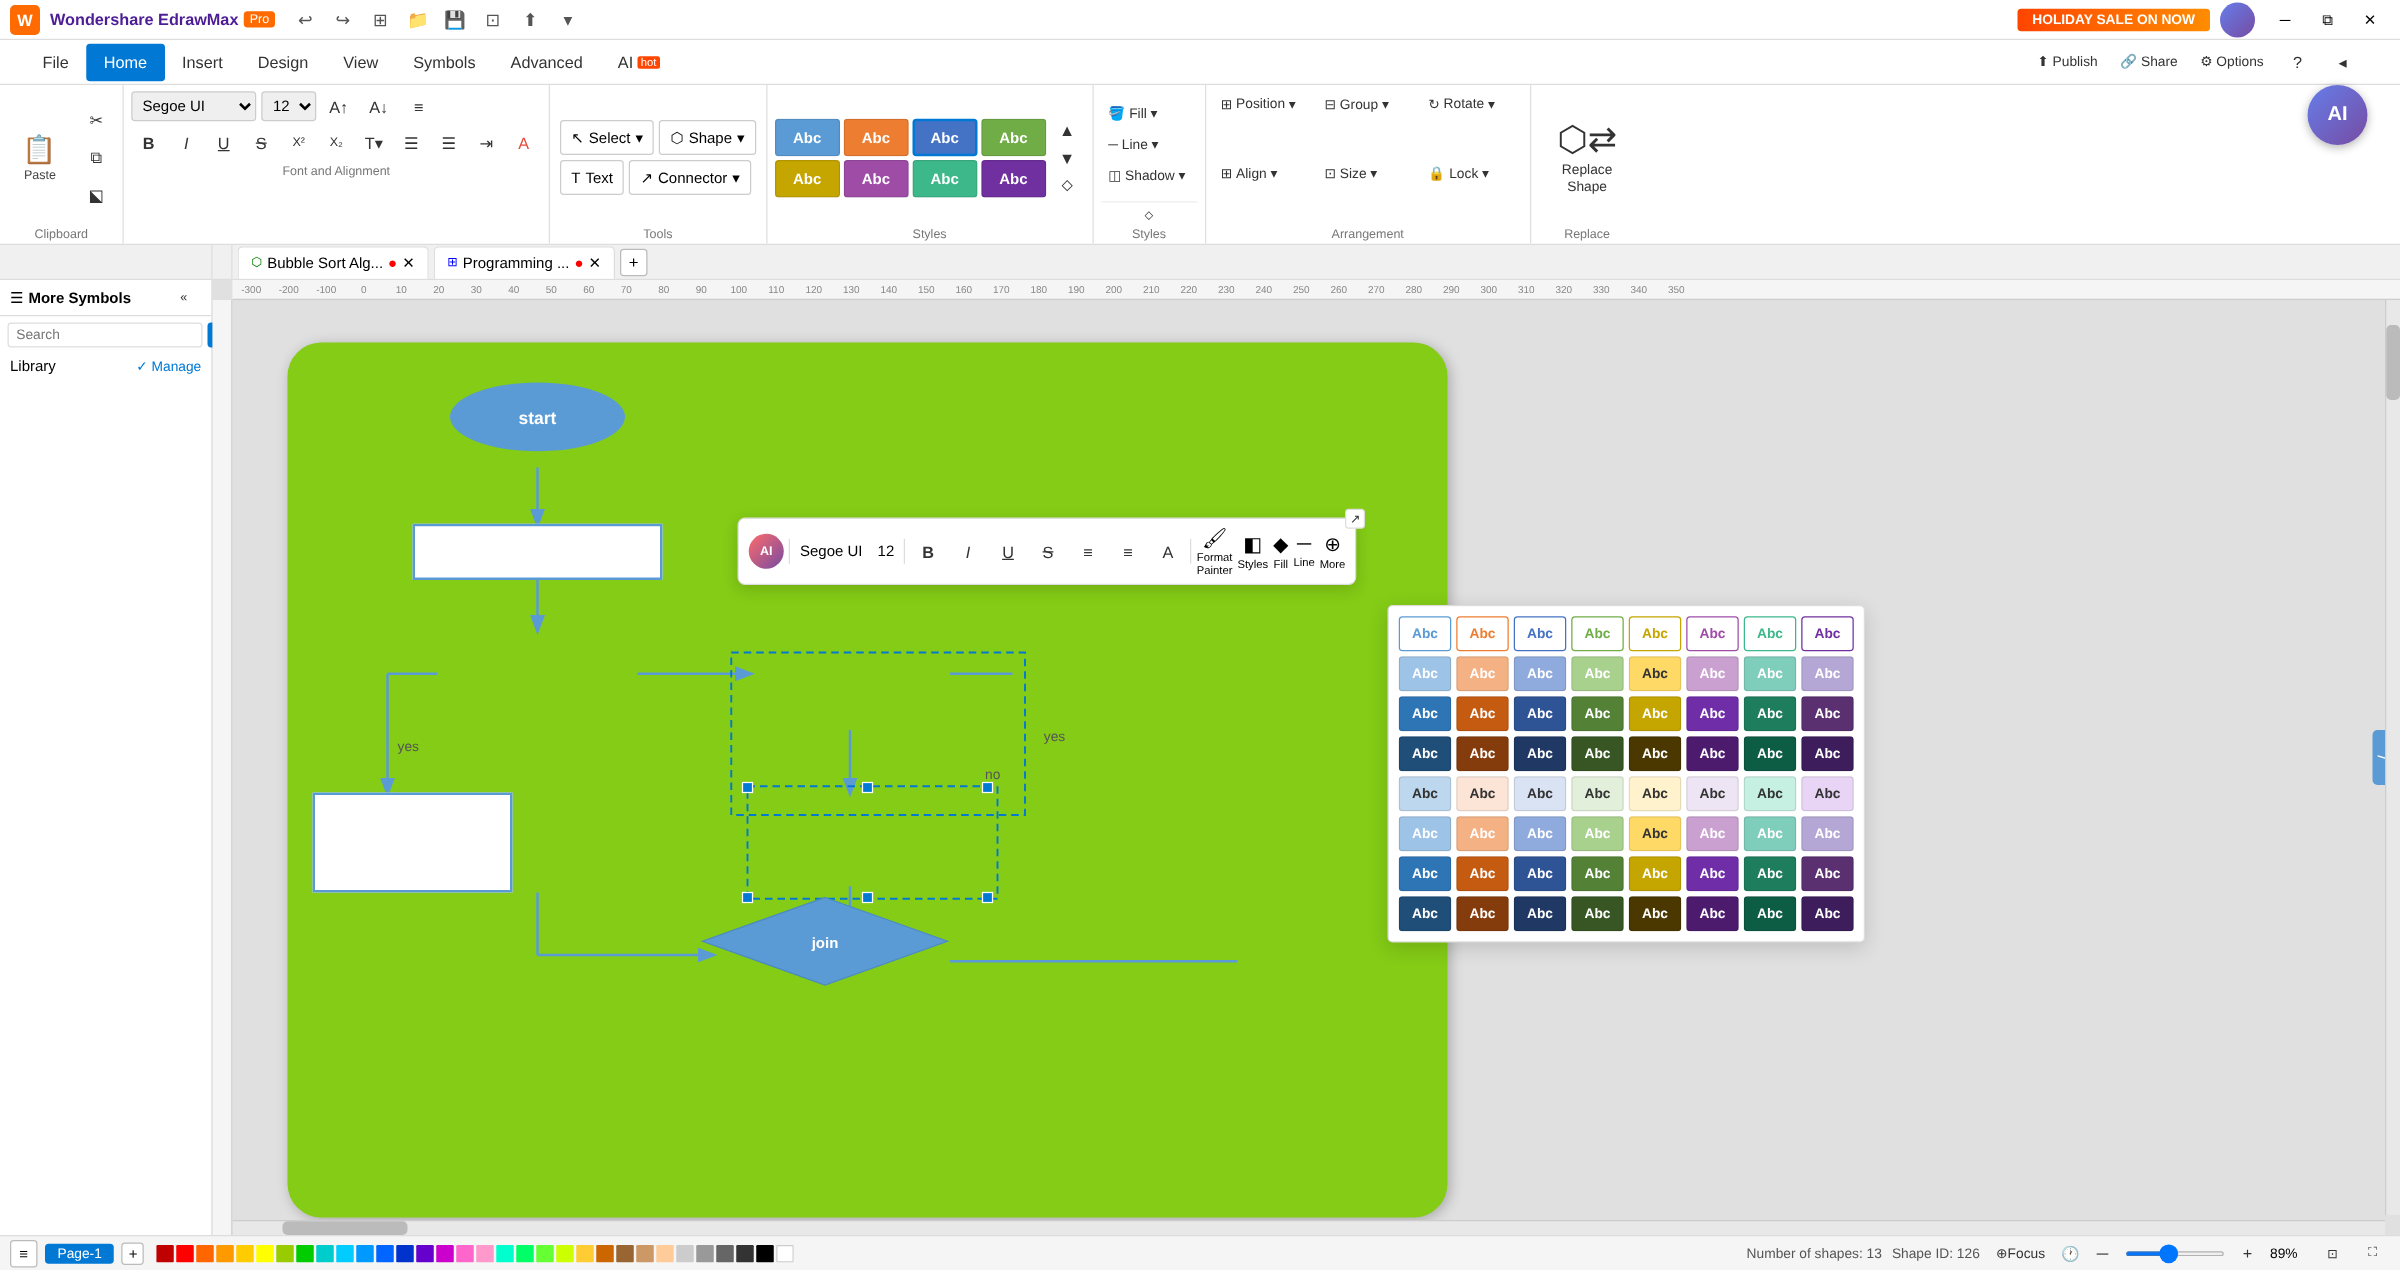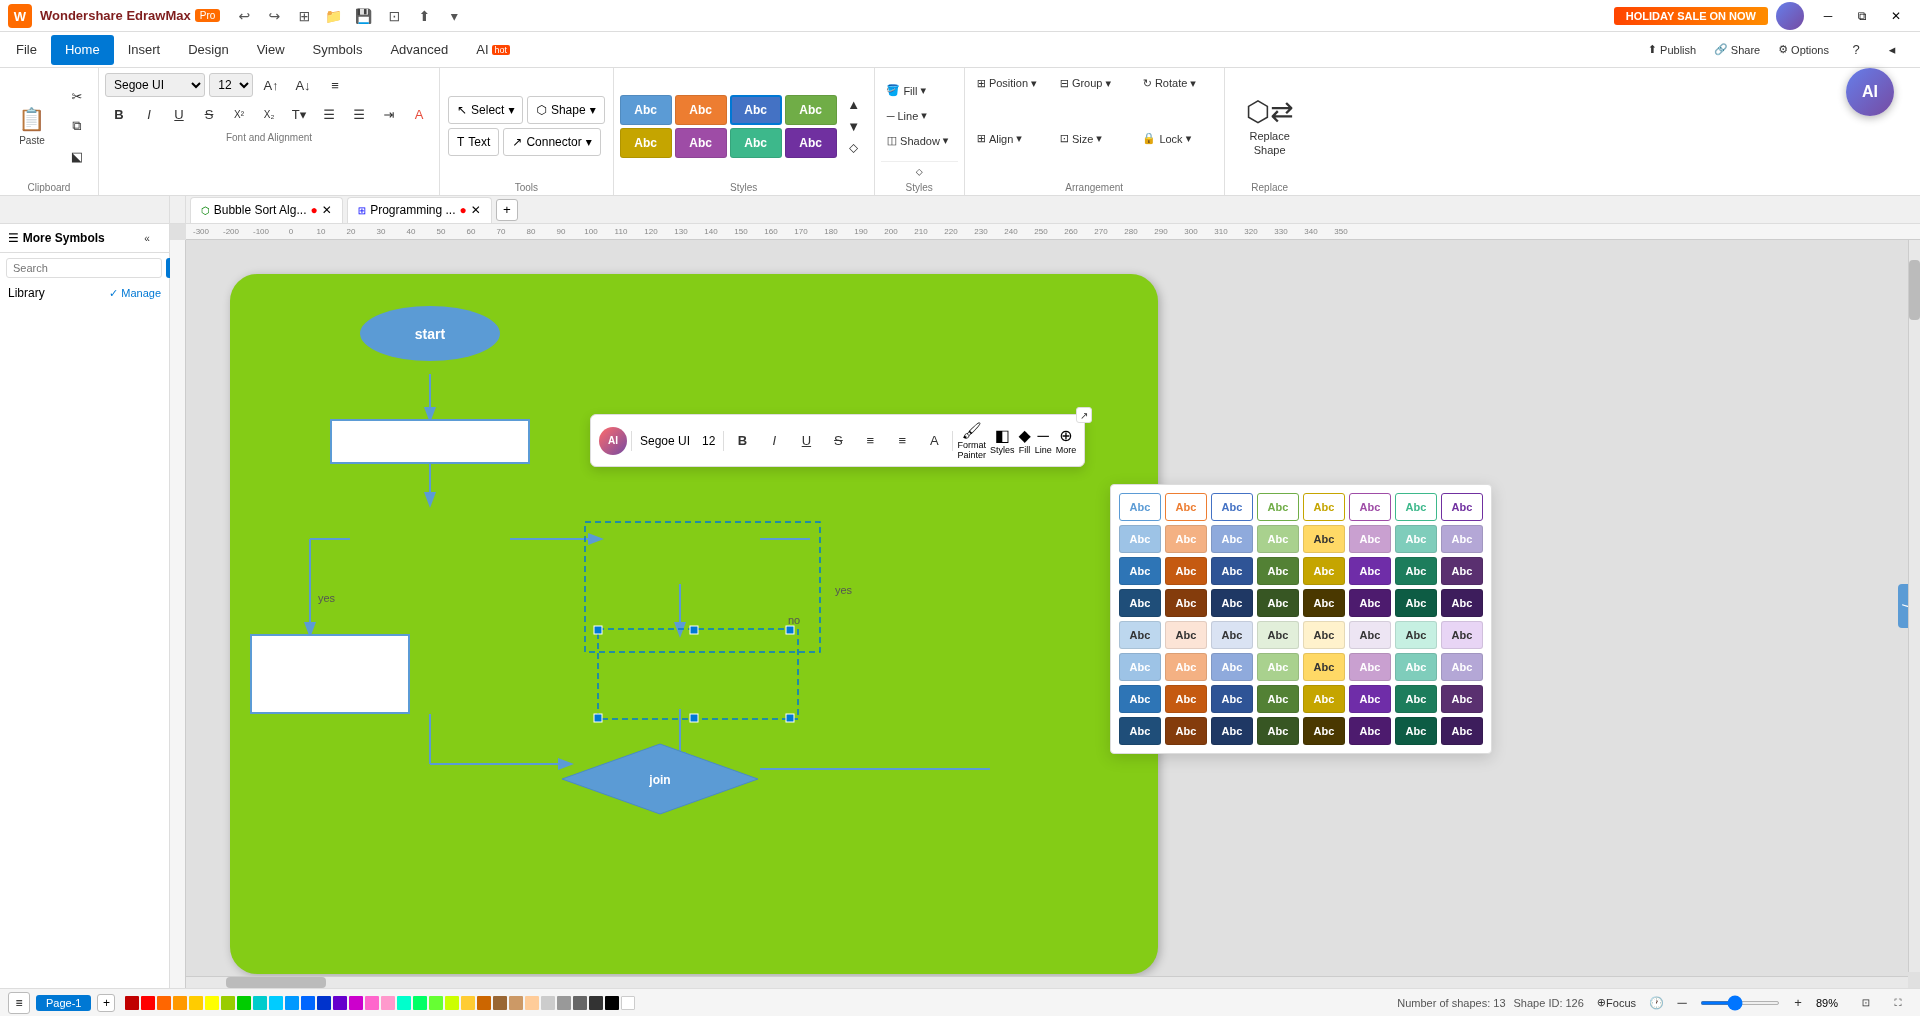--- a/index.html
+++ b/index.html
@@ -1,31 +1,31 @@
 <!DOCTYPE html>
 <html><head>
   <meta charset="utf-8">
   <style>
     * { box-sizing: border-box; margin: 0; padding: 0; }
     body { font-family: 'Segoe UI', Arial, sans-serif; font-size: 12px; background: #f0f0f0; overflow: hidden; width: 1920px; height: 1016px; }
 
     
     .title-bar { display: flex; align-items: center; height: 32px; background: #fff; padding: 0 8px; border-bottom: 1px solid #ddd; }
     .title-bar-logo { width: 24px; height: 24px; margin-right: 8px; }
-    .title-bar-name { font-size: 13px; font-weight: 600; color: #7f1d1d; margin-right: 4px; }
+    .title-bar-name { font-size: 13px; font-weight: 600; color: #4c1d95; margin-right: 4px; }
     .title-bar-pro { background: #ff6b00; color: #fff; font-size: 10px; padding: 1px 5px; border-radius: 3px; margin-right: 12px; }
     .title-bar-controls { display: flex; gap: 6px; margin-right: 12px; }
     .title-bar-btn { width: 24px; height: 24px; display: flex; align-items: center; justify-content: center; border: none; background: transparent; cursor: pointer; color: #555; font-size: 14px; border-radius: 3px; }
     .holiday-sale { background: linear-gradient(90deg, #ff4500, #ff8c00); color: #fff; font-size: 11px; font-weight: 600; padding: 3px 12px; border-radius: 3px; margin-left: auto; margin-right: 8px; }
     .title-avatar { width: 28px; height: 28px; border-radius: 50%; background: linear-gradient(135deg, #667eea, #764ba2); margin-right: 8px; }
     .win-controls { display: flex; gap: 2px; }
     .win-btn { width: 32px; height: 24px; border: none; background: transparent; cursor: pointer; font-size: 12px; display: flex; align-items: center; justify-content: center; }
 
     
-    .menu-bar { display: flex; align-items: center; height: 36px; background: #fff; border-bottom: 1px solid #ddd; padding: 0 2px; }
+    .menu-bar { display: flex; align-items: center; height: 36px; background: #fff; border-bottom: 1px solid #ddd; padding: 0 20px; }
     .menu-item { padding: 4px 14px; font-size: 13px; cursor: pointer; border-radius: 3px; color: #333; height: 30px; display: flex; align-items: center; }
     .menu-item.active { background: #0078d4; color: #fff; border-radius: 3px; }
     .menu-item.hot { position: relative; }
     .hot-badge { background: #ff4500; color: #fff; font-size: 9px; padding: 0 3px; border-radius: 2px; margin-left: 3px; }
     .tb-btn { display: flex; align-items: center; justify-content: center; border: none; background: transparent; cursor: pointer; padding: 3px 5px; border-radius: 3px; color: #333; font-size: 13px; min-width: 28px; height: 26px; }
 
     
     .clip-btn { display: flex; flex-direction: column; align-items: center; justify-content: center; width: 52px; height: 52px; border: none; background: transparent; cursor: pointer; border-radius: 3px; font-size: 10px; color: #444; }
     .clip-icon { font-size: 22px; margin-bottom: 2px; }
 
@@ -418,21 +418,21 @@
         start
       </div>
 
       <div style="position:absolute; left:100px; top:145px; width:200px; height:45px; background:#fff; border:2px solid #5b9bd5;"></div>
 
 
 
       <div style="position:absolute; left:20px; top:360px; width:160px; height:80px; background:#fff; border:2px solid #5b9bd5;"></div>
 
 
-      <div style="position:absolute; left:330px; top:468px; width:200px; height:75px; display:flex; align-items:flex-start; justify-content:center;">
+      <div style="position:absolute; left:330px; top:442px; width:200px; height:75px; display:flex; align-items:flex-start; justify-content:center;">
         <svg width="200" height="75" viewBox="0 0 200 75">
           <polygon points="100,2 198,37 100,72 2,37" fill="#5b9bd5" stroke="#4a8bc4" stroke-width="1"></polygon>
           <text x="100" y="42" text-anchor="middle" fill="#fff" font-size="12" font-weight="600">join</text>
         </svg>
       </div>
 
       <div style="position:absolute; left:88px; top:318px; font-size:11px; color:#555;">yes</div>
       <div style="position:absolute; left:605px; top:310px; font-size:11px; color:#555;">yes</div>
       <div style="position:absolute; left:558px; top:340px; font-size:11px; color:#555;">no</div>
 

